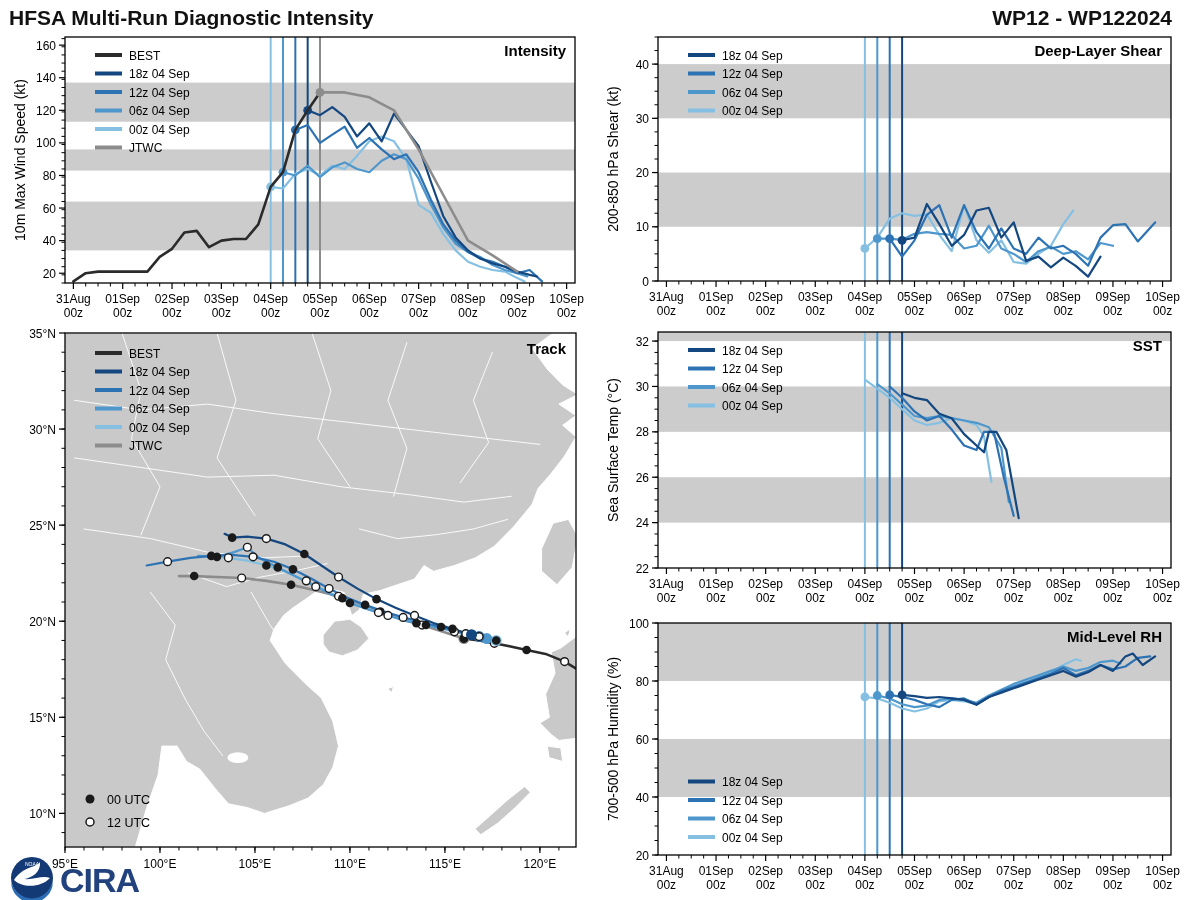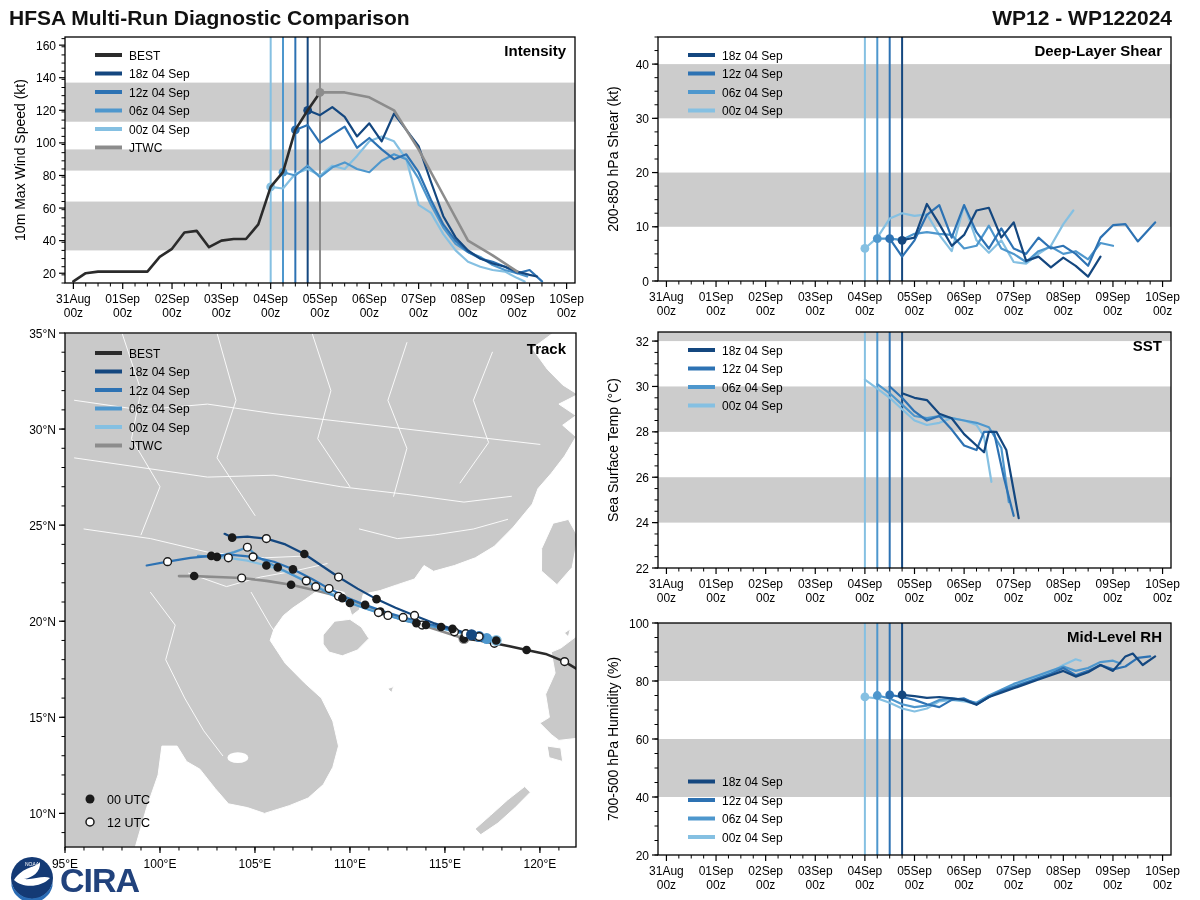--- a/index.html
+++ b/index.html
@@ -11,21 +11,21 @@
   .title.right{right:28px;margin-left:40px;}
   .logos{position:absolute;left:10px;top:856px;display:flex;align-items:flex-end;gap:4px;}
   .cira-text{font-size:34px;font-weight:700;color:#21427c;letter-spacing:-1px;
              font-family:"Liberation Sans","DejaVu Sans",sans-serif;}
   svg text{font-family:"Liberation Sans","DejaVu Sans",sans-serif;}
 </style>
 </head>
 <body>
 
 <div class="figure">
-  <div class="title left">HFSA Multi-Run Diagnostic Comparison</div>
+  <div class="title left">HFSA Multi-Run Diagnostic Intensity</div>
   <div class="title right">WP12 - WP122024</div>
   <svg id="fig" width="1200" height="900">
       <g>
         <rect x="65" y="201.54304635761588" width="510" height="48.87417218543047" fill="#cccccc"></rect>
         <rect x="65" y="149.41059602649005" width="510" height="21.17880794701989" fill="#cccccc"></rect>
         <rect x="65" y="82.61589403973508" width="510" height="39.0993377483444" fill="#cccccc"></rect>
         <line x1="270.67698259187625" y1="37" x2="270.67698259187625" y2="283" stroke="#85c0e2" stroke-width="2"></line>
         <line x1="283.00773694390716" y1="37" x2="283.00773694390716" y2="283" stroke="#4e97cd" stroke-width="2"></line>
         <line x1="295.33849129593807" y1="37" x2="295.33849129593807" y2="283" stroke="#2d72b3" stroke-width="2"></line>
         <line x1="307.6692456479691" y1="37" x2="307.6692456479691" y2="283" stroke="#14477f" stroke-width="2"></line>

